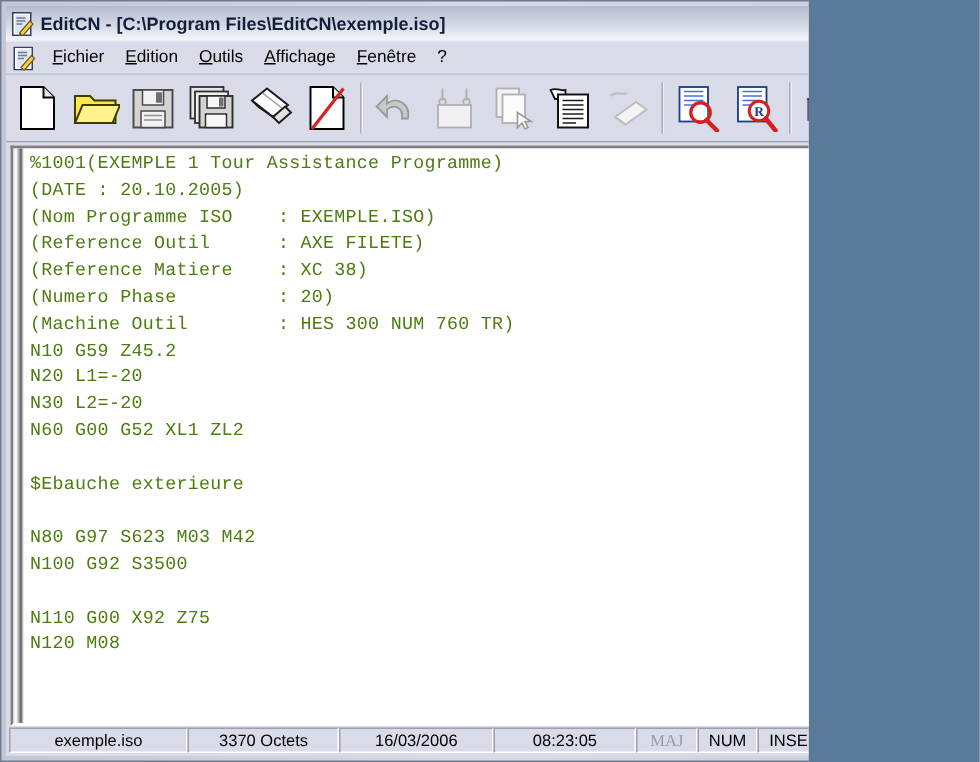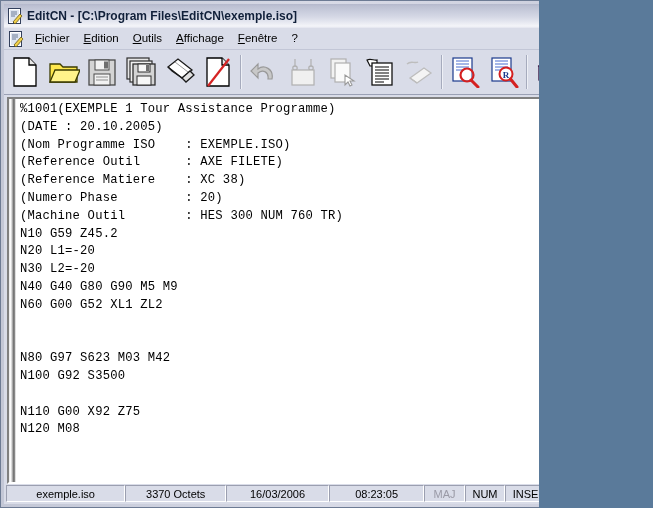--- a/index.html
+++ b/index.html
@@ -216,21 +216,21 @@
     overflow: hidden;
     background: #ffffff;
     padding: 2px 0 0 3px;
     box-sizing: border-box;
     min-width: 0;
   }
   .code-line {
     font-family: "Liberation Mono", "DejaVu Sans Mono", monospace;
     font-size: 12.2px;
     line-height: 17.8px;
-    color: #000000;
+    color: #4d7c0f;
     white-space: pre;
     letter-spacing: 0.2px;
     height: 17.8px;
   }
 
   
   .vscroll {
     width: 17px;
     flex: none;
     background: #eceaf4;
@@ -301,21 +301,21 @@
     box-sizing: border-box;
     white-space: nowrap;
     overflow: hidden;
     line-height: 12px;
   }
   .status-cell.dim { color: #9a9aa6; }
   .s-file   { width: 130px; }
   .s-size   { width: 110px; }
   .s-date   { width: 112px; }
   .s-time   { width: 104px; }
-  .s-maj    { width: 44px; }
+  .s-maj    { width: 44px; font-family: Liberation Serif, serif; }
   .s-num    { width: 44px; }
   .s-inser  { width: 53px; }
   .s-copy   { flex: 1 1 auto; justify-content: flex-start; padding-left: 3px; }
 
   
   .grip {
     position: absolute;
     right: 3px; bottom: 3px;
     width: 14px; height: 14px;
     pointer-events: none;
@@ -594,23 +594,23 @@
             <div class="code-line">%1001(EXEMPLE 1 Tour Assistance Programme)</div>
             <div class="code-line">(DATE : 20.10.2005)</div>
             <div class="code-line">(Nom Programme ISO    : EXEMPLE.ISO)</div>
             <div class="code-line">(Reference Outil      : AXE FILETE)</div>
             <div class="code-line">(Reference Matiere    : XC 38)</div>
             <div class="code-line">(Numero Phase         : 20)</div>
             <div class="code-line">(Machine Outil        : HES 300 NUM 760 TR)</div>
             <div class="code-line">N10 G59 Z45.2</div>
             <div class="code-line">N20 L1=-20</div>
             <div class="code-line">N30 L2=-20</div>
-            <div class="code-line">N40 G40 G80 G90 M5 M9</div>
             <div class="code-line">N60 G00 G52 XL1 ZL2</div>
             <div class="code-line">&nbsp;</div>
+            <div class="code-line">$Ebauche exterieure</div>
             <div class="code-line">&nbsp;</div>
             <div class="code-line">N80 G97 S623 M03 M42</div>
             <div class="code-line">N100 G92 S3500</div>
             <div class="code-line">&nbsp;</div>
             <div class="code-line">N110 G00 X92 Z75</div>
             <div class="code-line">N120 M08</div>
           </div>
         <div class="vscroll">
           <div class="sb-btn">
             <div class="sb-arrow up"></div>

